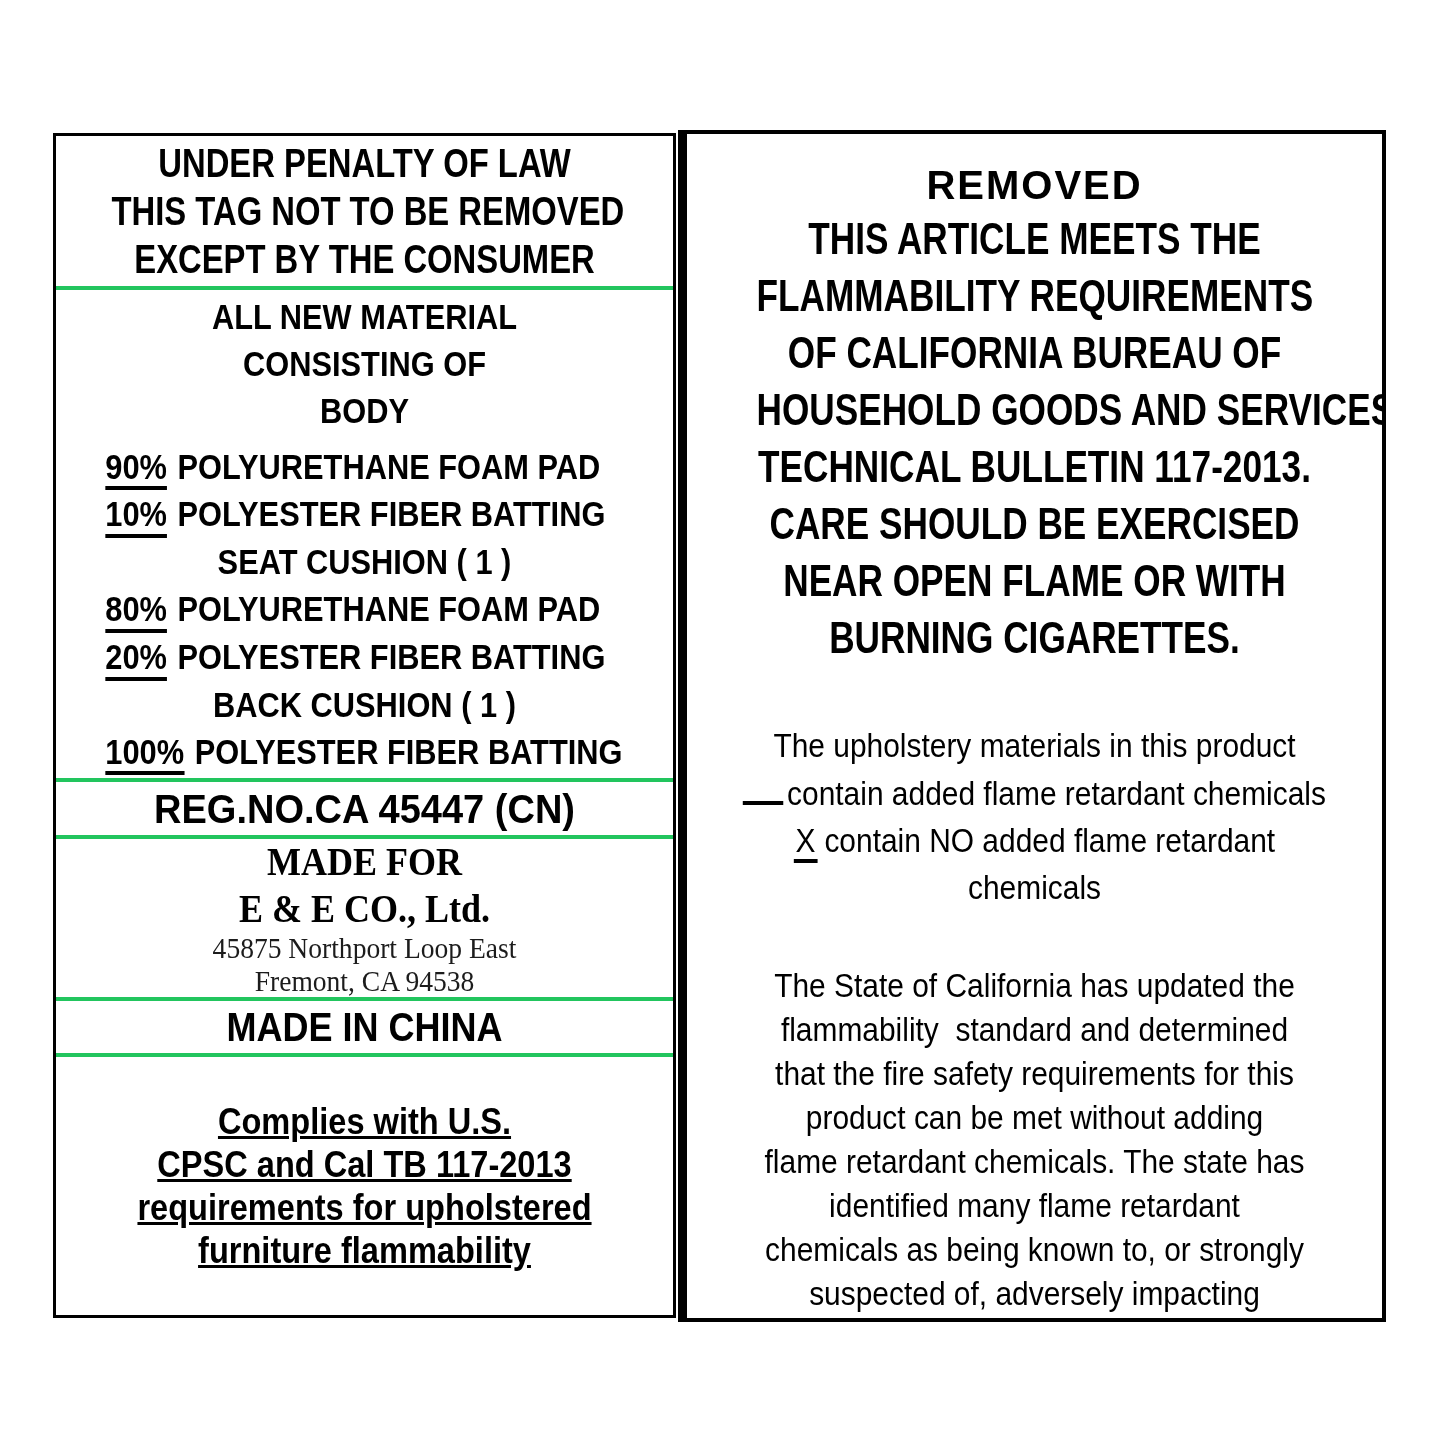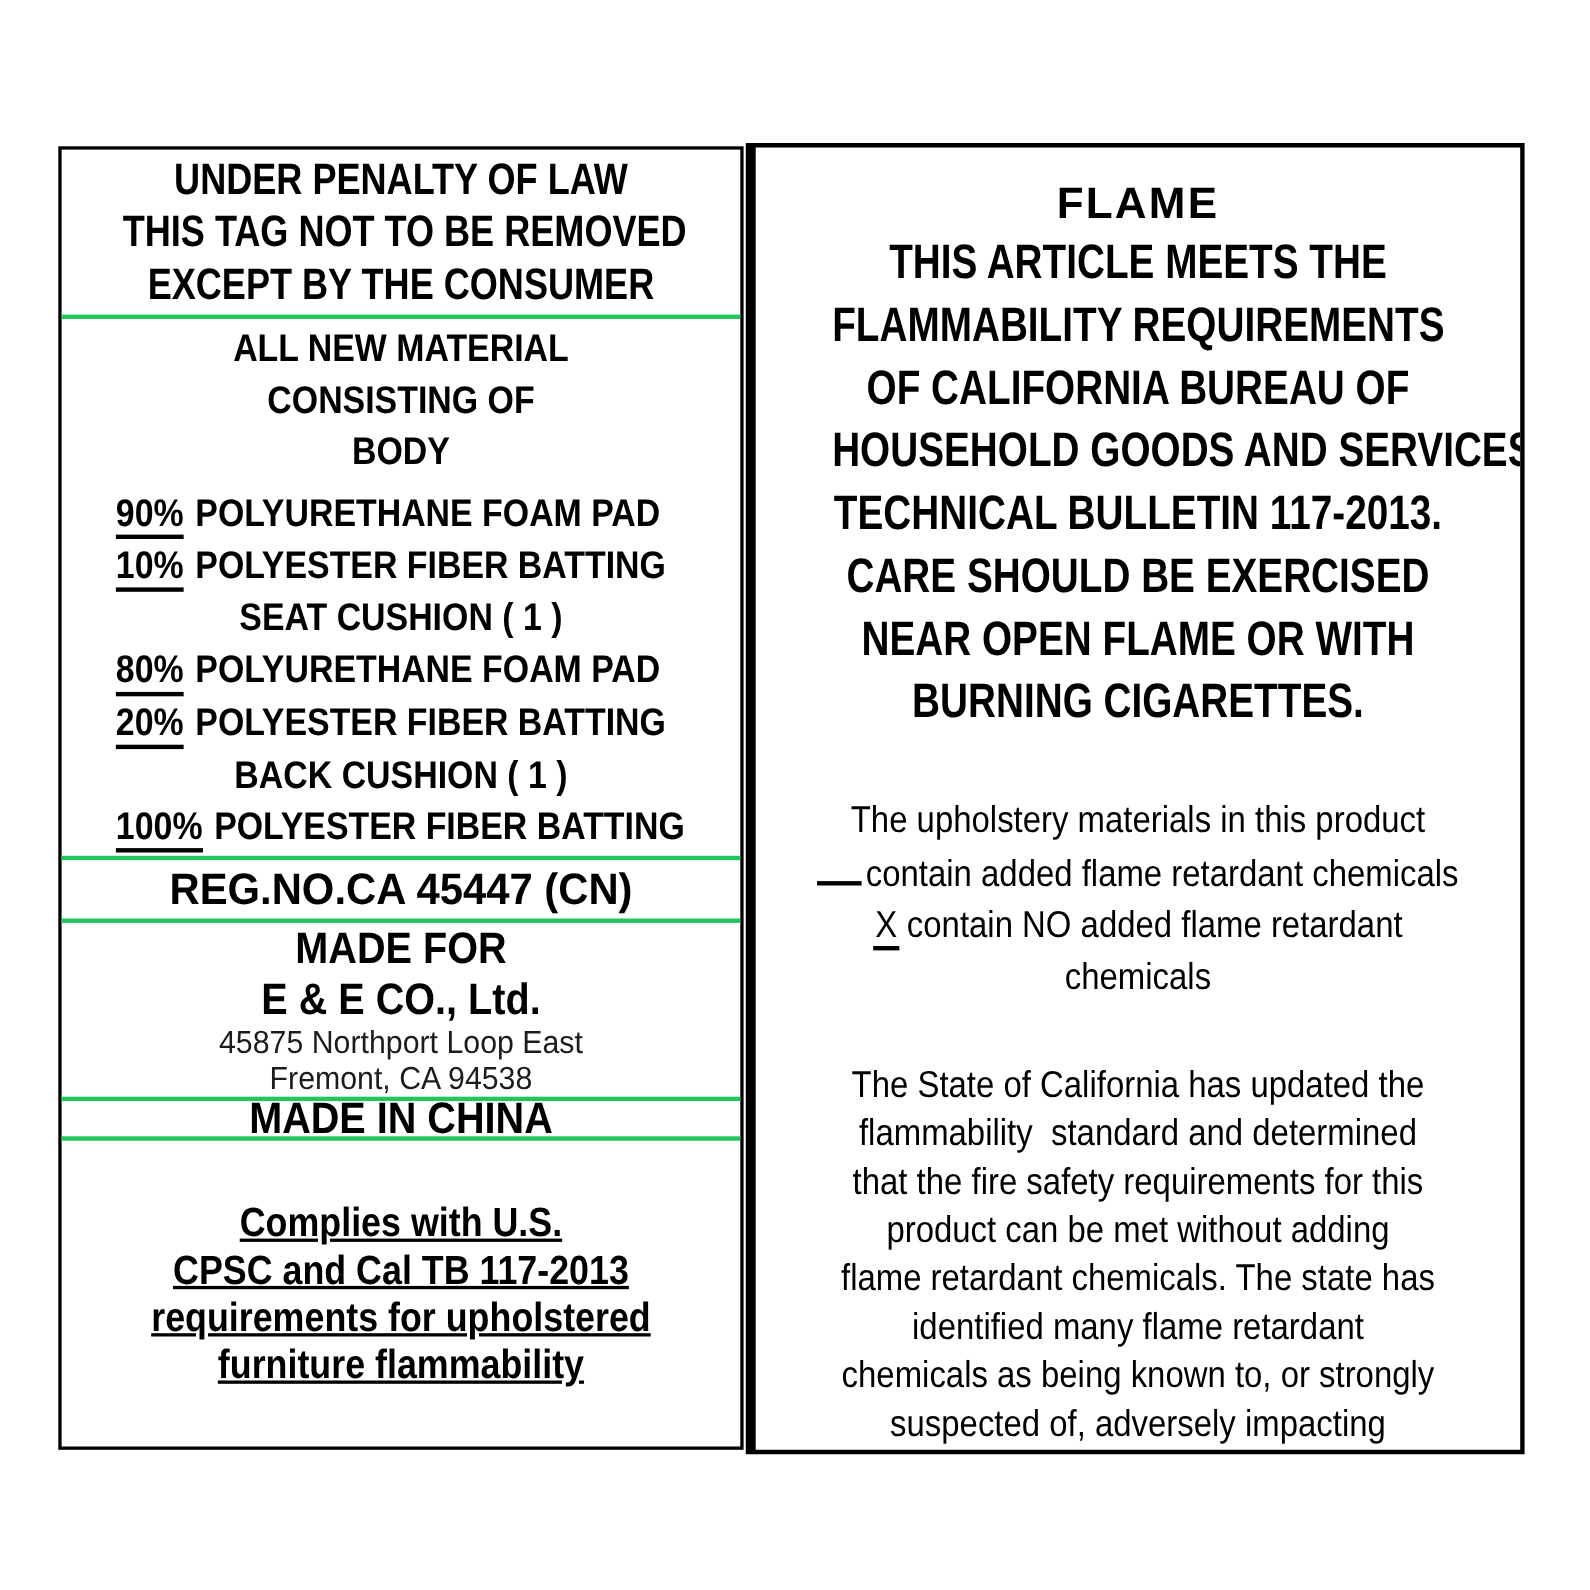--- a/index.html
+++ b/index.html
@@ -34,22 +34,22 @@
     flex-direction: column;
     justify-content: center;
     align-items: stretch;
     overflow: hidden;
   }
   .ls + .ls { border-top: 4px solid #22c55e; }
   .sec-penalty   { height: 150px; }
   .sec-materials { height: 492px; }
   .sec-reg       { height: 57px; align-items: center; }
   .sec-cert      { height: 98px; border-top-width: 3px !important; }
-  .sec-madefor   { height: 162px; }
-  .sec-madein    { height: 36px; }
+  .sec-madefor   { height: 162px; font-family: Liberation Serif, serif; }
+  .sec-madein    { height: 56px; }
   .sec-complies  { flex: 1; text-decoration: underline; }
 
   .line { white-space: pre; }
 
   .penalty-block {
     font-weight: bold;
     font-size: 40px;
     line-height: 48px;
     text-align: center;
     transform: scaleX(0.82);
@@ -221,21 +221,21 @@
         <div class="line">CPSC and Cal TB 117-2013</div>
         <div class="line">requirements for upholstered</div>
         <div class="line">furniture flammability</div>
       </div>
     </div>
 
   </div>
 
   <div id="label-right">
 
-    <div class="notice-title line">FLAME</div>
+    <div class="notice-title line">REMOVED</div>
 
     <div class="notice-block">
       <div class="line">THIS ARTICLE MEETS THE</div>
       <div class="line">FLAMMABILITY REQUIREMENTS</div>
       <div class="line">OF CALIFORNIA BUREAU OF</div>
       <div class="line">HOUSEHOLD GOODS AND SERVICES</div>
       <div class="line">TECHNICAL BULLETIN 117-2013.</div>
       <div class="line">CARE SHOULD BE EXERCISED</div>
       <div class="line">NEAR OPEN FLAME OR WITH</div>
       <div class="line">BURNING CIGARETTES.</div>

